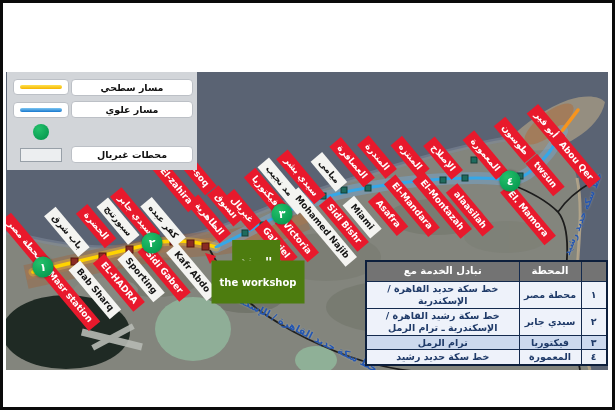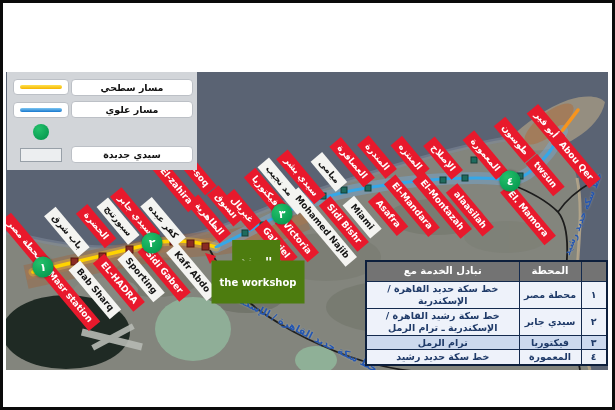--- a/index.html
+++ b/index.html
@@ -205,21 +205,21 @@
         </div>
         <div class="legend-row">
           <span class="symwrap">
             <span class="sym-circ"></span>
           </span>
         </div>
         <div class="legend-row">
           <span class="symwrap">
             <span class="sym-box"></span>
           </span>
-          <span class="lpill">سيدي جديدة</span>
+          <span class="lpill">محطات غبريال</span>
         </div>
       </div>
 
     <table class="itable">
       <colgroup>
           <col style="width:26px">
           <col style="width:62px">
           <col>
         </colgroup>
       <thead>

